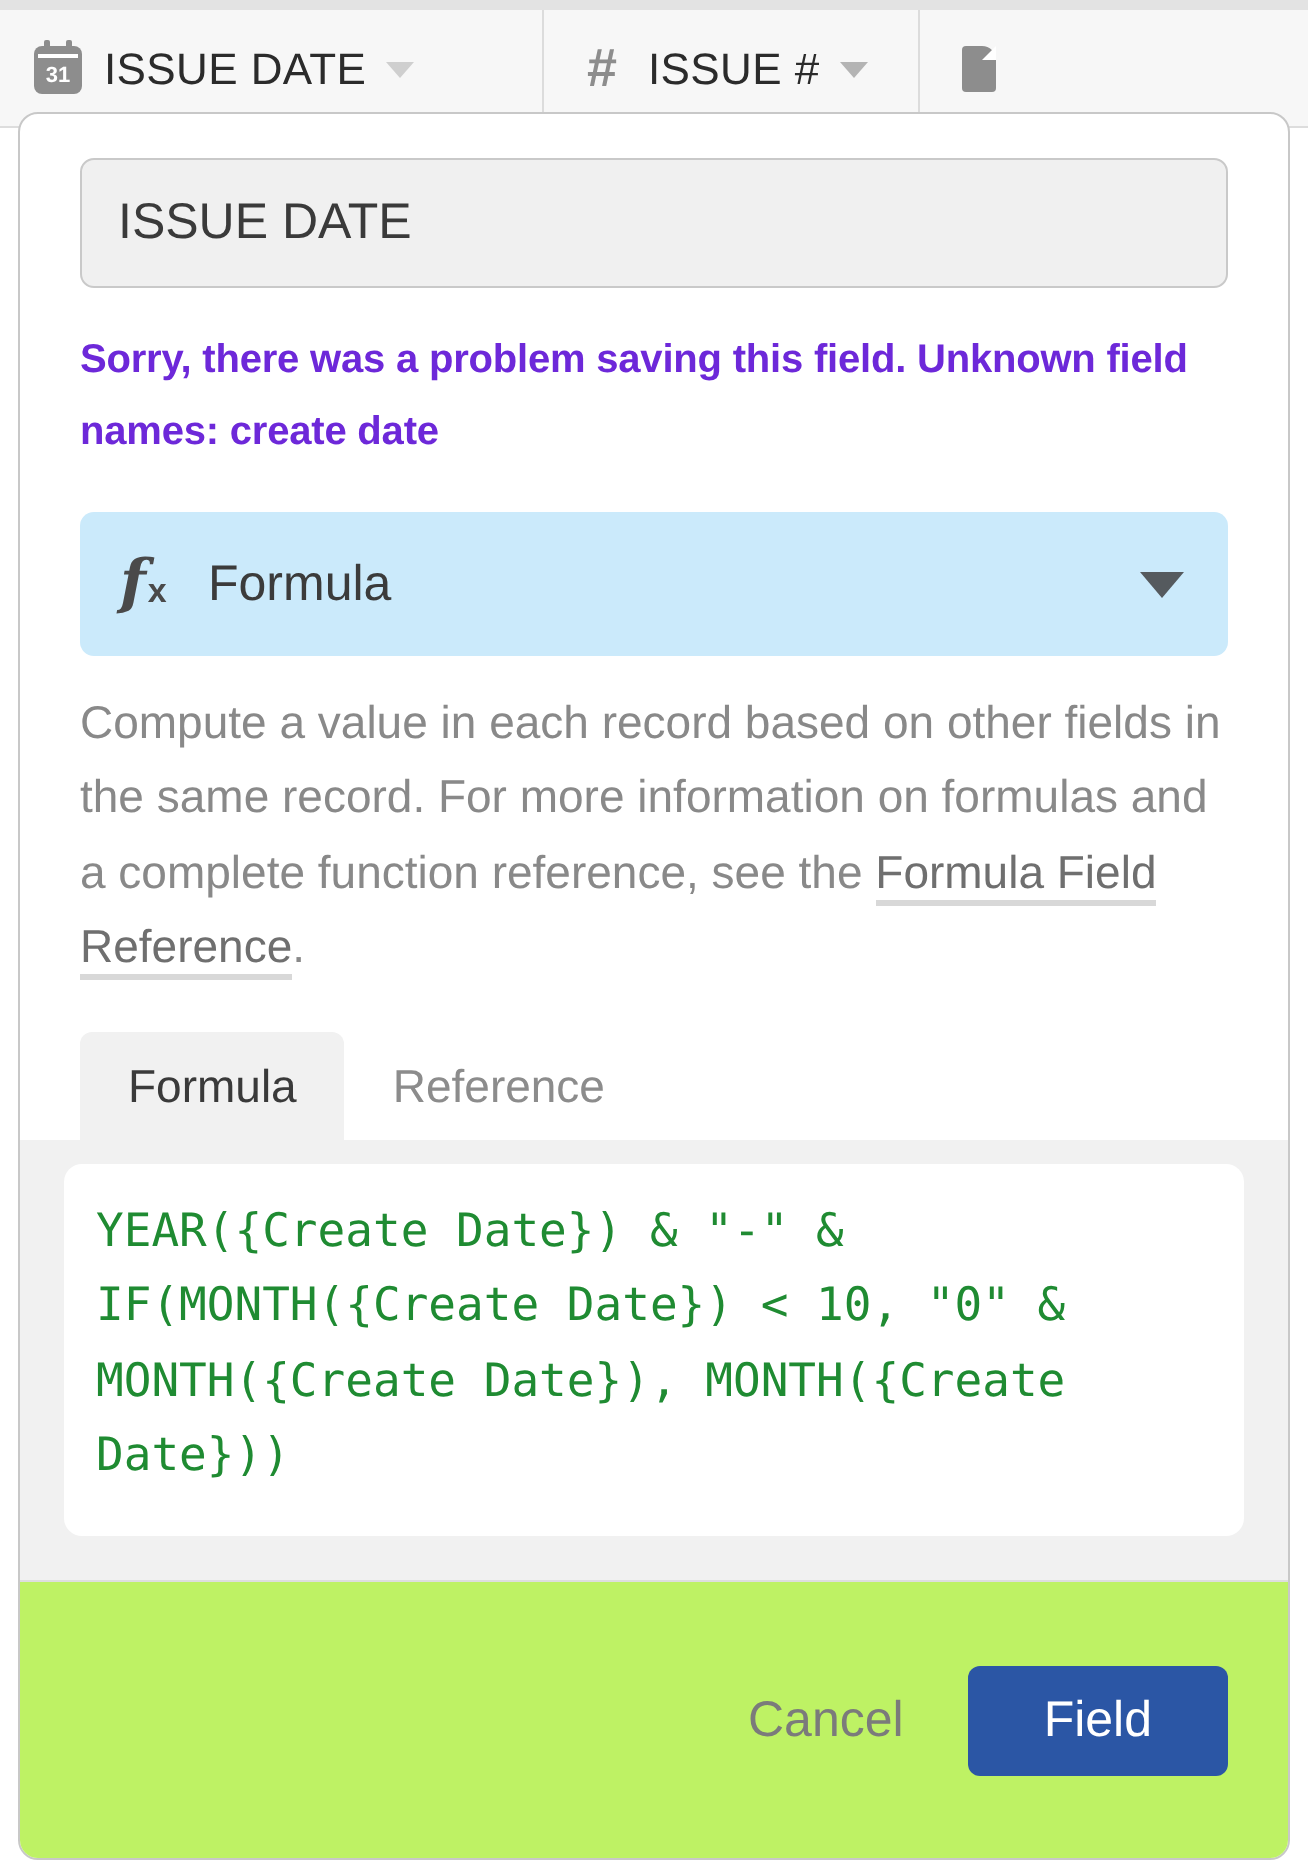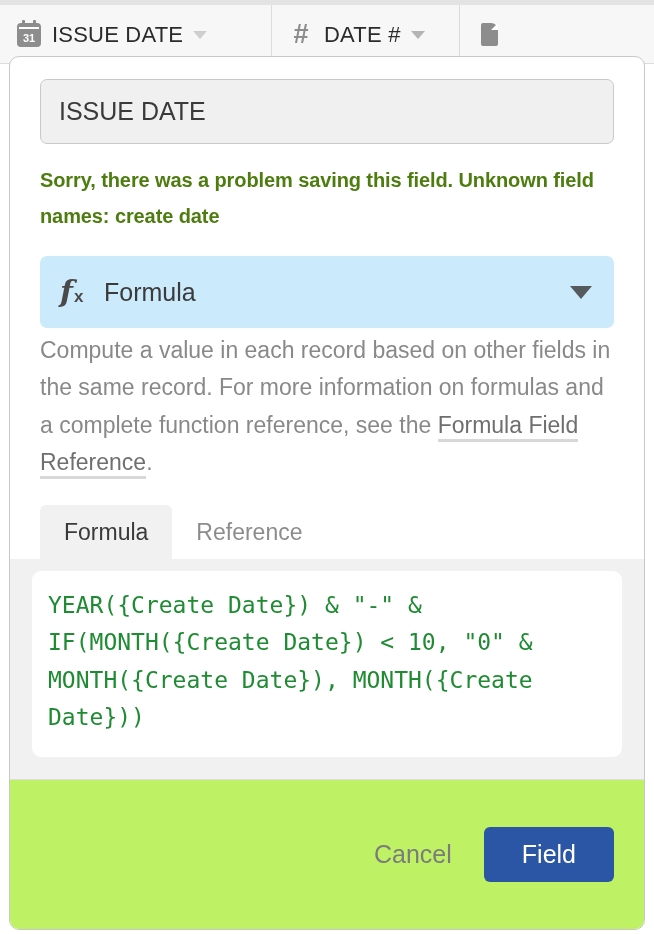--- a/index.html
+++ b/index.html
@@ -148,21 +148,21 @@
     color: #3a3a3a;
     padding: 0 18px;
     font-family: "Liberation Sans", sans-serif;
     outline: none;
   }
 
   .error-msg {
     margin-top: 18px;
     font-size: 20px;
     line-height: 1.8;
-    color: #4d7c0f;
+    color: #6d28d9;
     font-weight: 700;
     letter-spacing: -0.1px;
   }
 
   .type-select {
     margin-top: 22px;
     height: 72px;
     background: #cbeafb;
     border-radius: 7px;
     display: flex;
@@ -197,21 +197,21 @@
   }
   .select-caret {
     flex: 0 0 auto;
     width: 0; height: 0;
     border-left: 11px solid transparent;
     border-right: 11px solid transparent;
     border-top: 13px solid #555a5e;
   }
 
   .description {
-    margin-top: 4px;
+    margin-top: 15px;
     font-size: 23px;
     line-height: 1.62;
     color: #898989;
   }
   .description .lnk {
     color: #6f6f6f;
     text-decoration: none;
     border-bottom: 3px solid #d8d8d8;
     padding-bottom: 1px;
   }
@@ -303,21 +303,21 @@
       </span>
     </span>
     <span class="col-label">ISSUE DATE</span>
     <span class="col-caret"></span>
   </div>
 
   <div class="col col-issue-num">
     <span class="col-icon">
       <span class="hashicon">#</span>
     </span>
-    <span class="col-label">DATE #</span>
+    <span class="col-label">ISSUE #</span>
     <span class="col-caret dark"></span>
   </div>
 
   <div class="col col-attach">
     <span class="col-icon">
       <span class="docicon"></span>
     </span>
   </div>
 </div>
 

